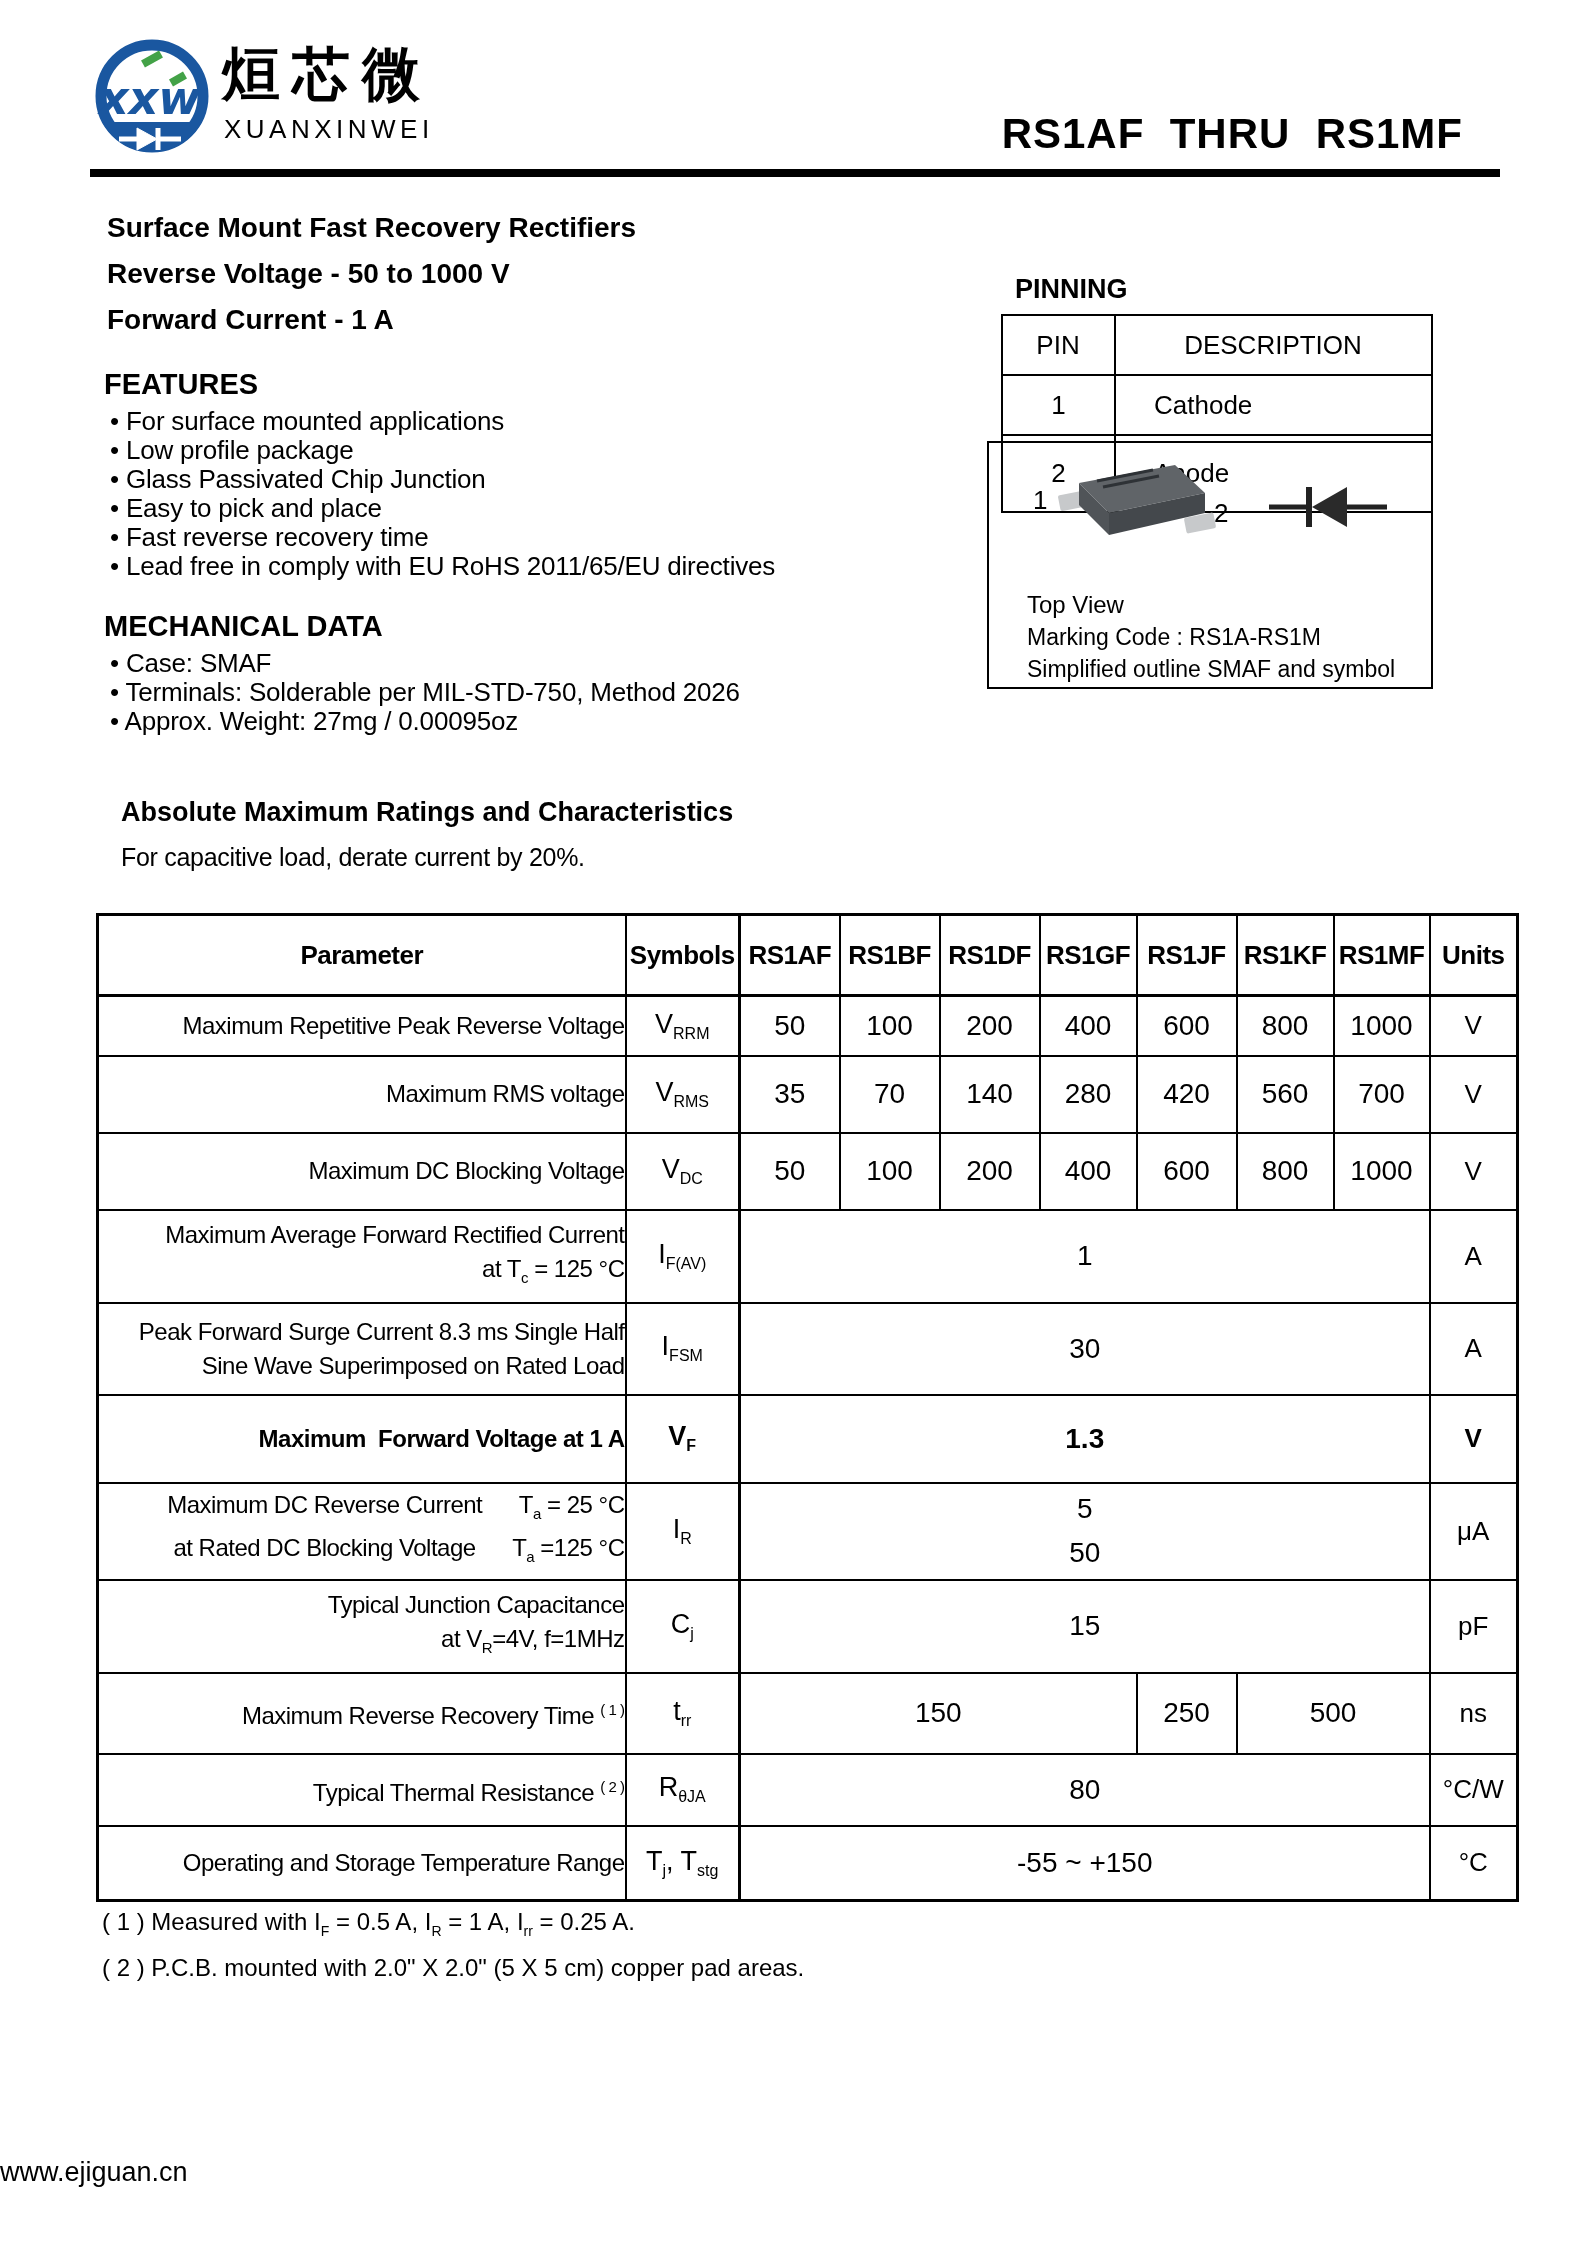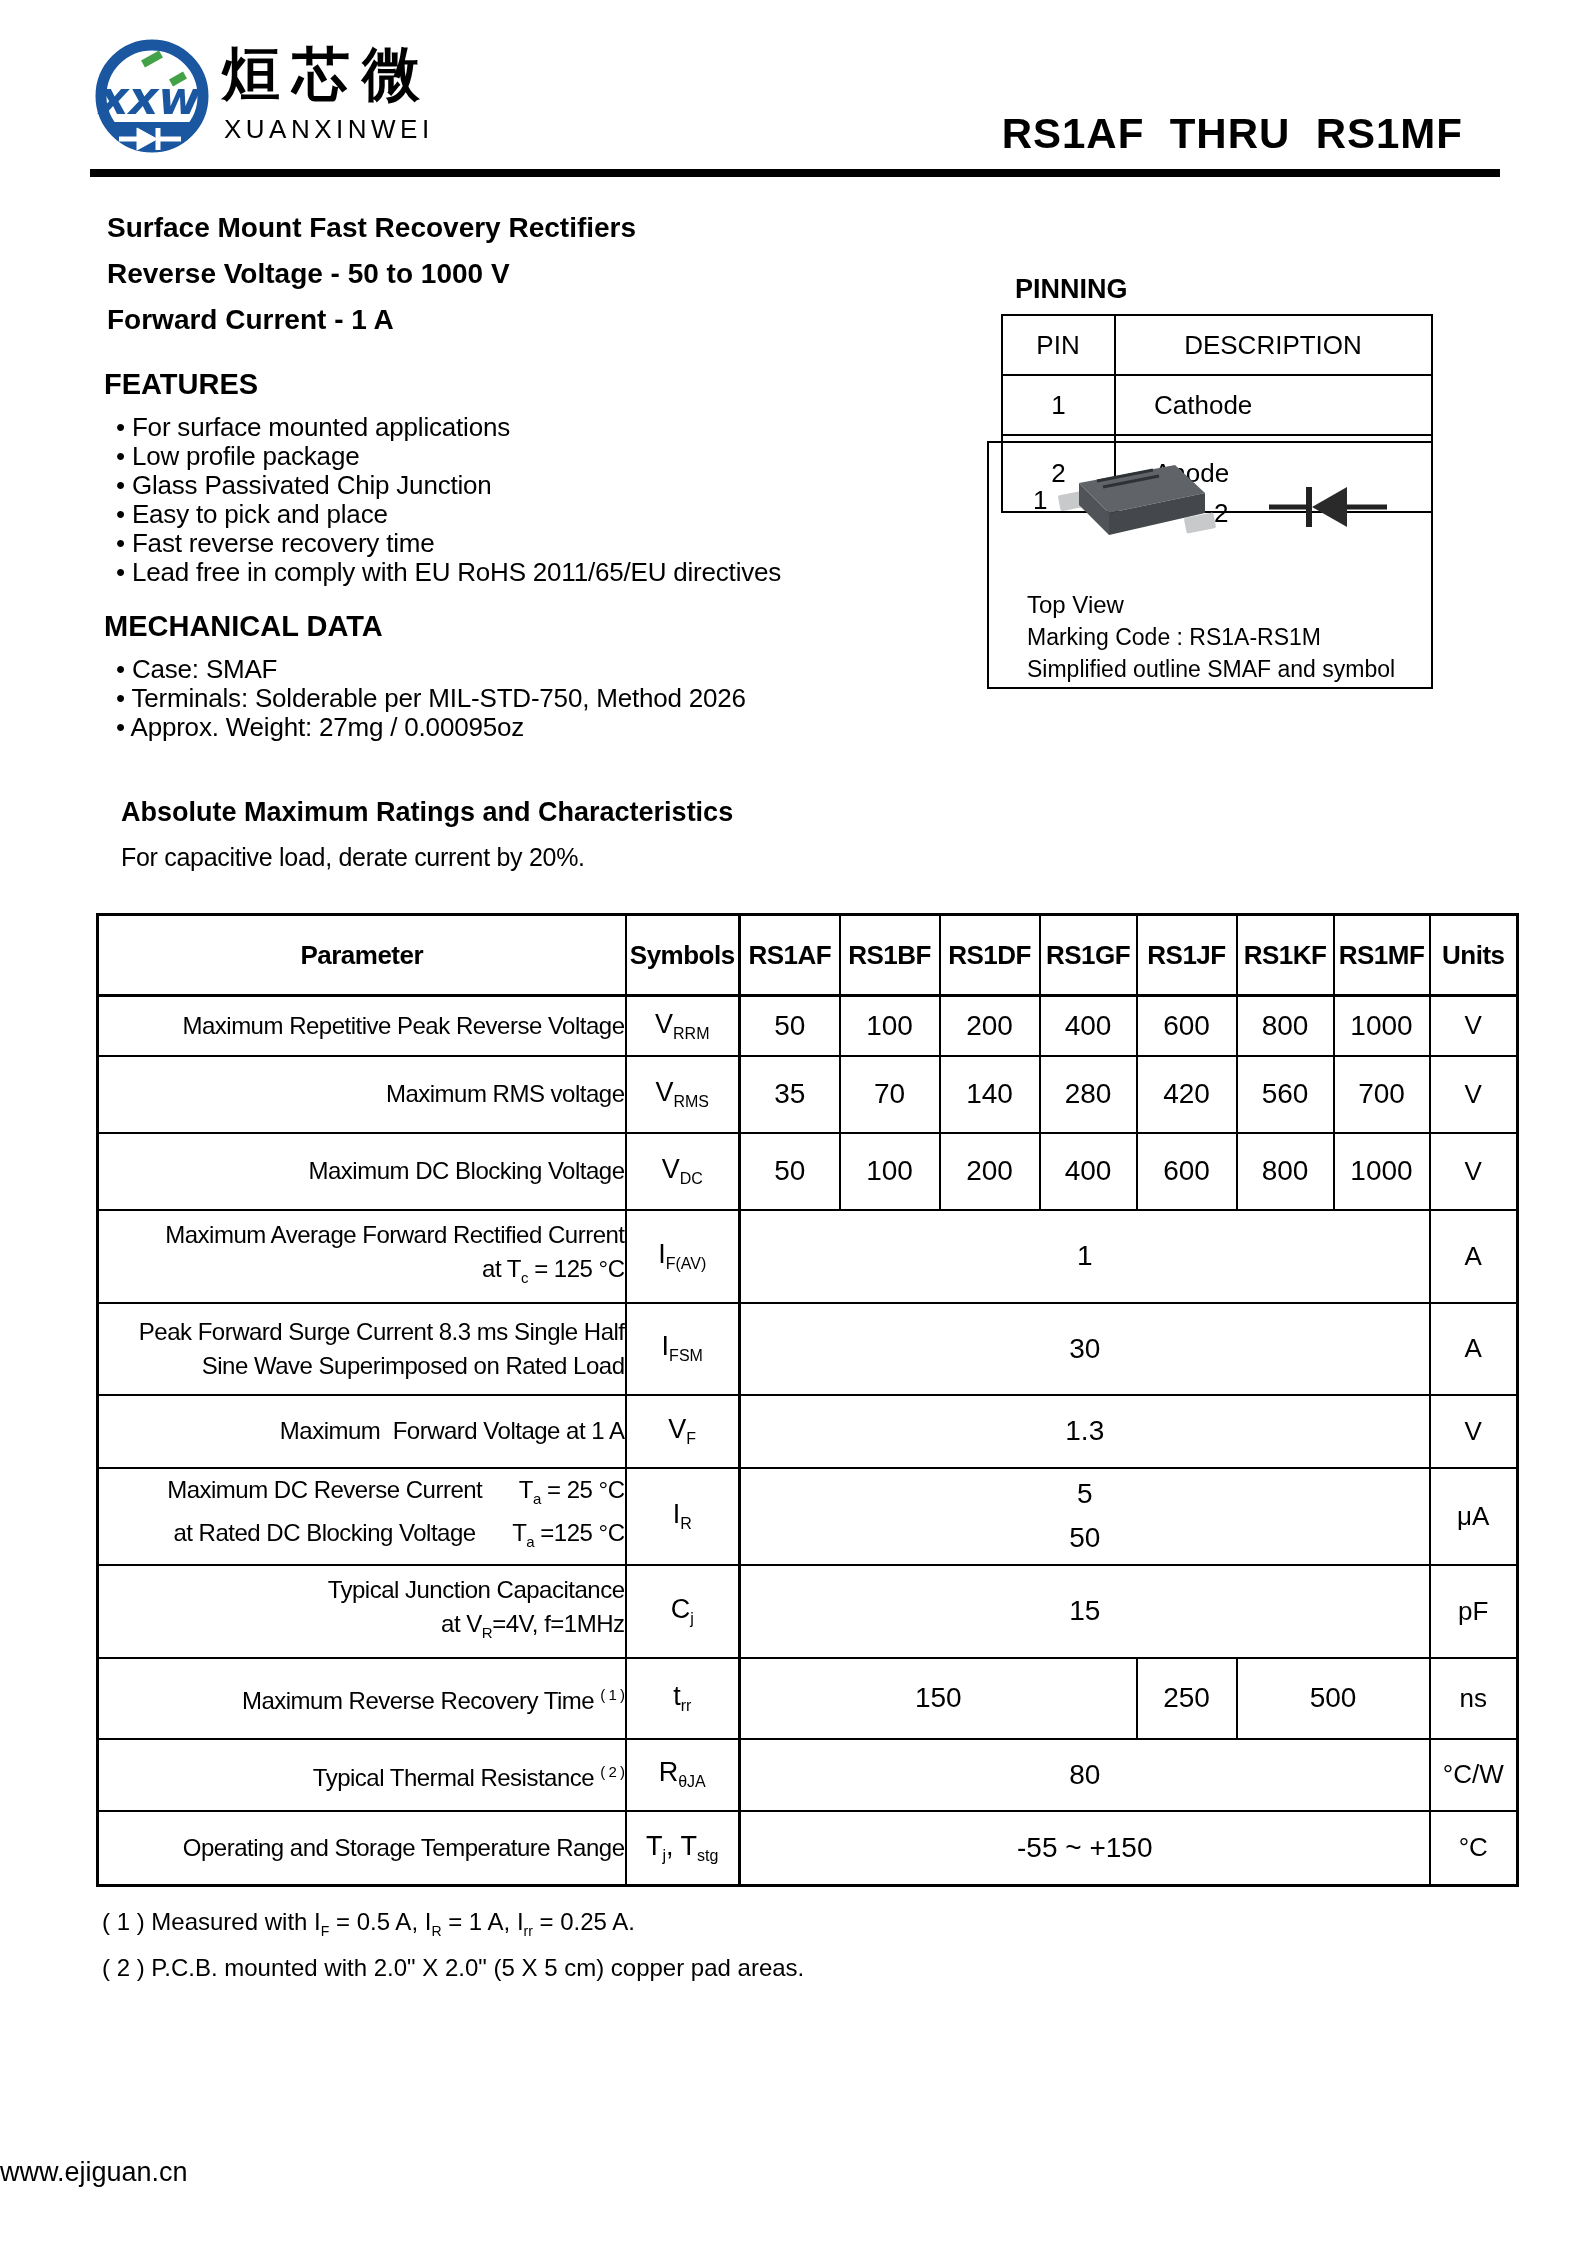--- a/index.html
+++ b/index.html
@@ -12,21 +12,21 @@
   .logo-latin{position:absolute;left:224px;top:114px;font-size:26px;letter-spacing:4.5px;font-weight:500;white-space:nowrap;}
   .doc-title{position:absolute;top:110px;right:124px;font-size:42px;font-weight:bold;white-space:pre;letter-spacing:1px;}
   .header-rule{position:absolute;left:90px;top:169px;width:1410px;height:8px;background:#000;}
 
   
   .intro{position:absolute;left:107px;top:212px;}
   .intro-line{font-size:28px;font-weight:bold;margin-bottom:14px;white-space:nowrap;}
   .features{position:absolute;left:104px;top:368px;}
   .mechanical{position:absolute;left:104px;top:610px;}
   .section-heading{font-size:29px;font-weight:bold;margin:0 0 4px 0;}
-  ul.plain{list-style:none;margin:12px;padding:0;}
+  ul.plain{list-style:none;margin:6px;padding:0;}
   ul.plain li{font-size:26px;line-height:29px;letter-spacing:-0.2px;white-space:nowrap;}
   ul.plain li::before{content:"• ";}
 
   
   .pinning{position:absolute;left:1001px;top:274px;width:432px;}
   .pinning-heading{font-size:27px;font-weight:bold;margin:0 0 9px 14px;}
   .pin-table{border-collapse:collapse;width:432px;table-layout:fixed;}
   .pin-table td{border:2px solid #000;font-size:26px;height:34px;}
   .pin-table .pin-col{width:110px;text-align:center;}
   .pin-table .desc-col{padding-left:38px;text-align:left;}
@@ -55,21 +55,21 @@
   .main-table .sym{border-right:3px solid #000;}
   .main-table td.param{text-align:right;padding-left:14px;font-size:24px;line-height:34px;letter-spacing:-0.5px;white-space:pre-wrap;}
   .main-table td.symc{text-align:center;font-size:27px;}
   .main-table td.val{text-align:center;font-size:28px;line-height:44px;}
   .main-table td.unit{text-align:center;font-size:26px;}
   .main-table sub{font-size:16px;}
   .main-table td.param sub{font-size:15px;}
   .main-table sup{font-size:15px;}
   tbody tr:nth-child(1){height:60px;margin-top:40px;}  tbody tr:nth-child(2){height:77px;}
   tbody tr:nth-child(3){height:77px;}  tbody tr:nth-child(4){height:93px;}
-  tbody tr:nth-child(5){height:92px;}  tbody tr:nth-child(6){height:73px;}
+  tbody tr:nth-child(5){height:92px;}  tbody tr:nth-child(6){height:88px;font-weight:bold;}
   tbody tr:nth-child(7){height:97px;}  tbody tr:nth-child(8){height:93px;}
   tbody tr:nth-child(9){height:81px;}  tbody tr:nth-child(10){height:72px;}
   tbody tr:nth-child(11){height:75px;}
 
   
   .footnotes{position:absolute;left:102px;top:1908px;font-size:24px;}
   .footnotes div{margin-bottom:15px;white-space:nowrap;}
   .footnotes sub{font-size:14px;}
   .footer{position:absolute;left:0;top:2157px;width:100%;text-align:left;font-size:27px;}
 </style>

